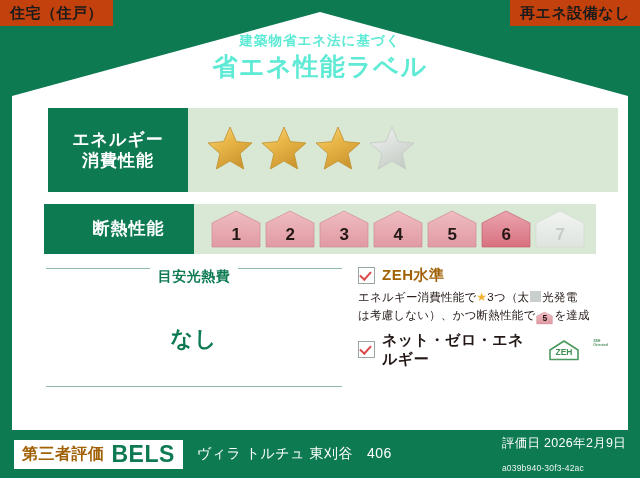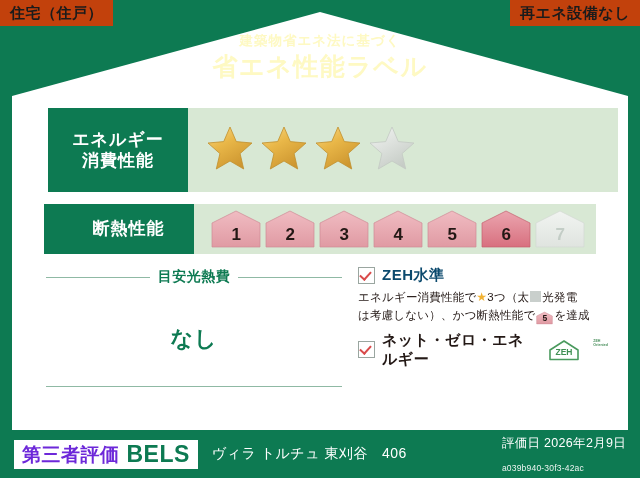--- a/index.html
+++ b/index.html
@@ -34,21 +34,21 @@
   .sheet svg{display:block;}
 
   .content{
     position:absolute;left:12px;top:12px;width:616px;height:418px;
     z-index:3;
   }
 
   
   .hdr{
     position:absolute;left:0;top:22px;width:616px;text-align:center;
-    color:#fef9c3;
+    color:#5eead4;
   }
   .hdr .sub{font-size:13.5px;font-weight:bold;letter-spacing:1px;line-height:1;}
   .hdr .main{font-size:25px;font-weight:bold;letter-spacing:1.5px;margin-top:6px;line-height:1;}
 
   
   .panel{
     position:absolute;left:16px;top:80px;width:584px;height:322px;
     background:#ffffff;
   }
 
@@ -85,21 +85,21 @@
   }
   .house.off span{color:#c3cdc6;}
 
   
   .lower{position:absolute;left:0;top:176px;width:584px;height:146px;}
 
   .util{
     position:absolute;left:18px;top:0;width:296px;
   }
   .util-head{
-    display:flex;align-items:center;gap:8px;
+    display:flex;align-items:flex-start;gap:8px;
     color:#0d7a52;font-size:14px;font-weight:bold;letter-spacing:0.5px;
   }
   .util-head .hr{flex:1;height:1px;background:#8fb9a4;}
   .util-val{
     margin-top:38px;text-align:center;color:#0d7a52;
     font-size:22px;font-weight:bold;letter-spacing:1px;
   }
   .util-bottomline{
     position:absolute;left:18px;top:118px;width:296px;height:1px;background:#8fb9a4;
   }
@@ -108,21 +108,21 @@
   .note-block{margin-bottom:6px;}
   .note-title{display:flex;align-items:center;gap:7px;}
   .chk{
     width:15px;height:15px;border:1.6px solid #9aa6a0;background:#fff;
     position:relative;flex:0 0 auto;
   }
   .chk:after{
     content:"";position:absolute;left:3px;top:1px;width:5px;height:9px;
     border:solid #d94b4b;border-width:0 2.4px 2.4px 0;transform:rotate(42deg);
   }
-  .note-title .t{font-size:15px;font-weight:bold;color:#0c4a6e;letter-spacing:0.5px;}
+  .note-title .t{font-size:15px;font-weight:bold;color:#a16207;letter-spacing:0.5px;}
   .note-title .t.dark{color:#231815;}
   .note-body{
     font-size:11.5px;line-height:1.55;margin-top:3px;color:#231815;
     letter-spacing:0.2px;
   }
   .inline-star{color:#f2b233;font-size:12px;}
   .redact{
     display:inline-block;width:11px;height:11px;background:#c9cfcc;
     vertical-align:-1px;margin:0 1px;
   }
@@ -145,21 +145,21 @@
 
   
   .footer{
     position:absolute;left:0;bottom:0;width:640px;height:48px;z-index:4;
     display:flex;align-items:center;
   }
   .bels{
     margin-left:14px;background:#ffffff;display:flex;align-items:center;
     padding:3px 8px;gap:7px;
   }
-  .bels .jp{font-size:19px;font-weight:bold;color:#6d28d9;letter-spacing:0.5px;line-height:1;}
+  .bels .jp{font-size:16px;font-weight:bold;color:#a16207;letter-spacing:0.5px;line-height:1;}
   .bels .en{font-size:23px;font-weight:bold;color:#0d7a52;letter-spacing:0.5px;line-height:1;}
   .bldg{
     margin-left:14px;color:#ffffff;font-size:14px;letter-spacing:0.5px;white-space:nowrap;text-align:right;
   }
   .bldg .unit{margin-left:14px;}
   .meta{
     position:absolute;right:14px;top:50%;transform:translateY(-50%);
     text-align:left;color:#ffffff;
   }
   .meta .d{font-size:12.5px;letter-spacing:0.3px;line-height:1.2;}

